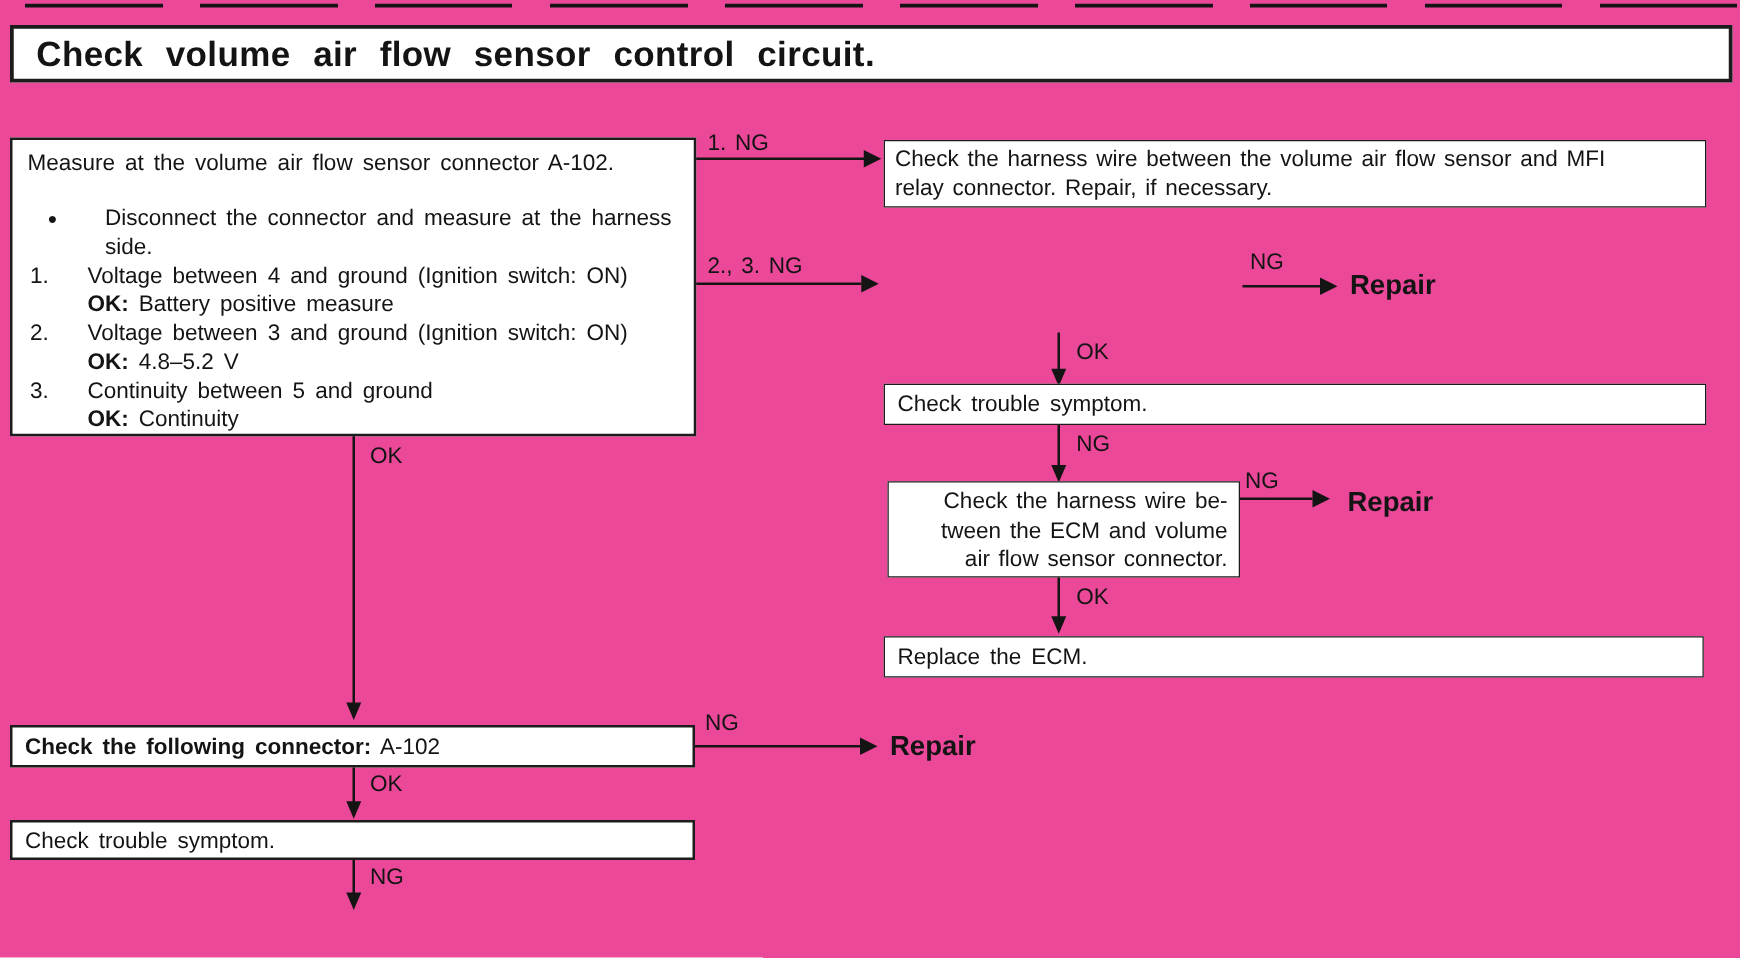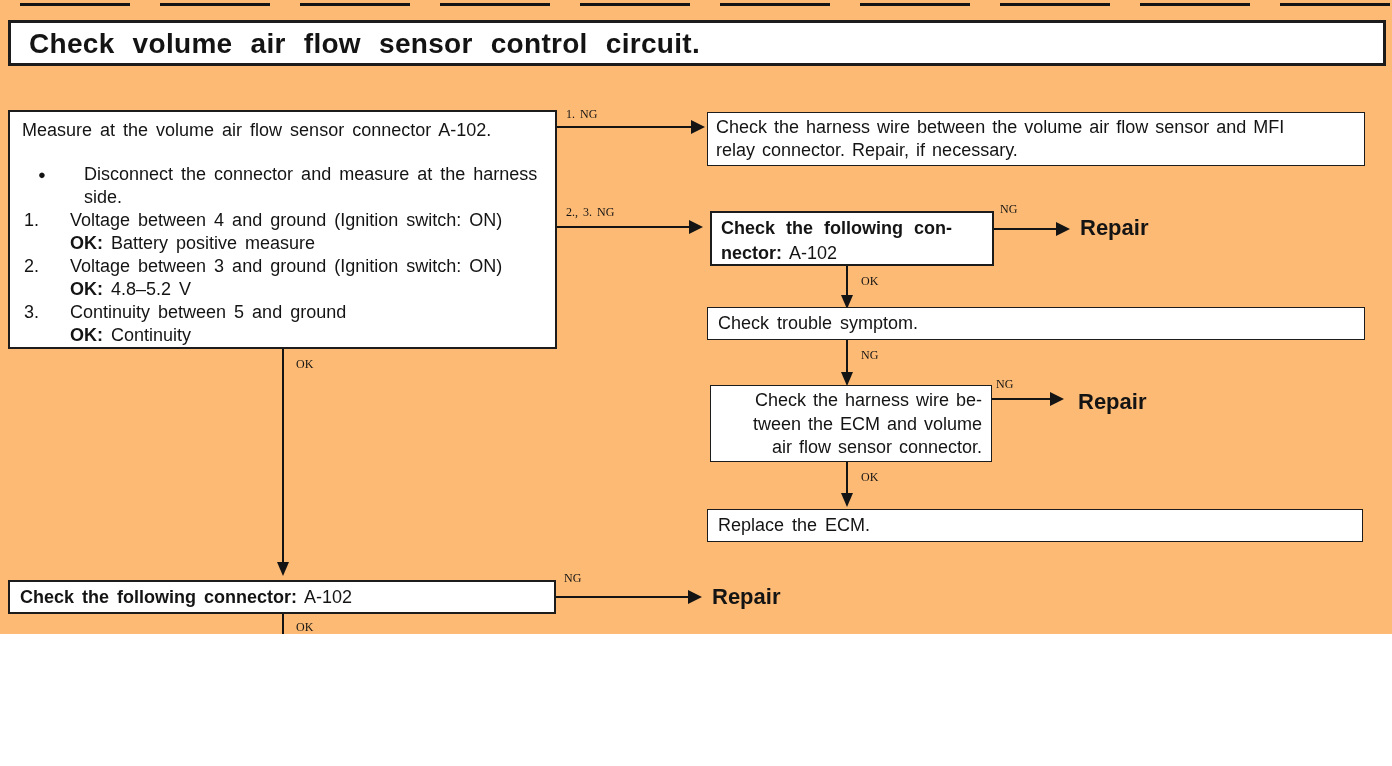--- a/index.html
+++ b/index.html
@@ -1,17 +1,17 @@
 <!DOCTYPE html>
 <html><head>
 <meta charset="utf-8">
 <style>
   html,body{margin:0;padding:0;background:#fff;}
   .page{
-    position:relative;width:1392px;height:634px;background:#fdba74;
+    position:relative;width:1392px;height:766px;background:#ec4899;
     font-family:"Liberation Sans",sans-serif;color:#141414;overflow:hidden;
   }
   .scanline{
     position:absolute;height:3px;
     background:repeating-linear-gradient(90deg,#141414 0 110px,transparent 110px 140px);
   }
   .box{
     position:absolute;box-sizing:border-box;background:#fff;
     border:2px solid #1c1c1c;font-size:18px;line-height:23px;word-spacing:3px;
   }
@@ -28,21 +28,21 @@
   .marker.bullet{padding-left:22px;font-size:13px;line-height:23px;}
   .coltext{flex:1 1 auto;max-width:478px;}
   .okline b{font-weight:bold;}
   .lines{white-space:pre-line;}
   .hline{position:absolute;height:2px;background:#141414;}
   .vline{position:absolute;width:2px;background:#141414;}
   .ar{position:absolute;width:0;height:0;border-top:7px solid transparent;
       border-bottom:7px solid transparent;border-left:14px solid #141414;}
   .ad{position:absolute;width:0;height:0;border-left:6px solid transparent;
       border-right:6px solid transparent;border-top:14px solid #141414;}
-  .lbl{position:absolute;font-size:12px;line-height:20px;word-spacing:2px;font-family:Liberation Serif, serif;}
+  .lbl{position:absolute;font-size:18px;line-height:20px;word-spacing:2px;}
   .repair{position:absolute;font-size:22px;line-height:22px;font-weight:bold;}
   .boxline{display:flex;align-items:center;}
   .wide{padding-left:10px;display:flex;align-items:center;}
   .cbold{font-weight:bold;word-spacing:6px;}
 </style>
 </head>
 <body>
 
 <div class="page">
 
@@ -86,25 +86,20 @@
 
   <span class="lbl" style="left:566px;top:104px;">1. NG</span>
   <div class="hline" style="left:557px;top:126px;width:136px;"></div>
   <div class="ar" style="left:691px;top:120px;"></div>
   <div class="box thin lines" style="left:707px;top:112px;width:658px;height:54px;padding:3px 8px;word-spacing:2px;">Check the harness wire between the volume air flow sensor and MFI
 relay connector. Repair, if necessary.</div>
 
   <span class="lbl" style="left:566px;top:202px;">2., 3. NG</span>
   <div class="hline" style="left:557px;top:226px;width:132px;"></div>
   <div class="ar" style="left:689px;top:220px;"></div>
-  <div class="box" style="left:710px;top:211px;width:284px;height:55px;padding:3px 9px;line-height:25px;">
-    <b class="lines cbold">Check the following con-
-nector:</b>
-    <span>A-102</span>
-  </div>
 
   <span class="lbl" style="left:1000px;top:199px;">NG</span>
   <div class="hline" style="left:994px;top:228px;width:62px;"></div>
   <div class="ar" style="left:1056px;top:222px;"></div>
   <span class="repair" style="left:1080px;top:217px;">Repair</span>
 
   <div class="vline" style="left:846px;top:266px;height:32px;"></div>
   <div class="ad" style="left:841px;top:295px;"></div>
   <span class="lbl" style="left:861px;top:271px;">OK</span>
   <div class="box thin wide" style="left:707px;top:307px;width:658px;height:33px;">Check trouble symptom.</div>

